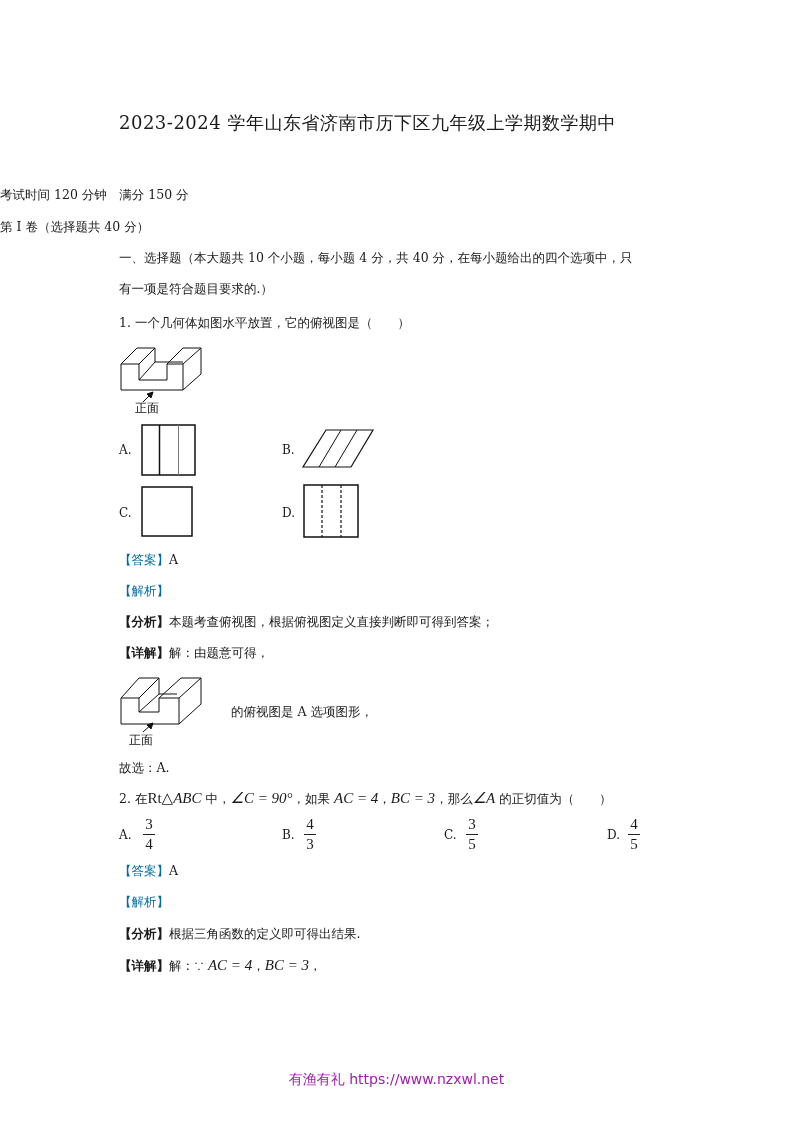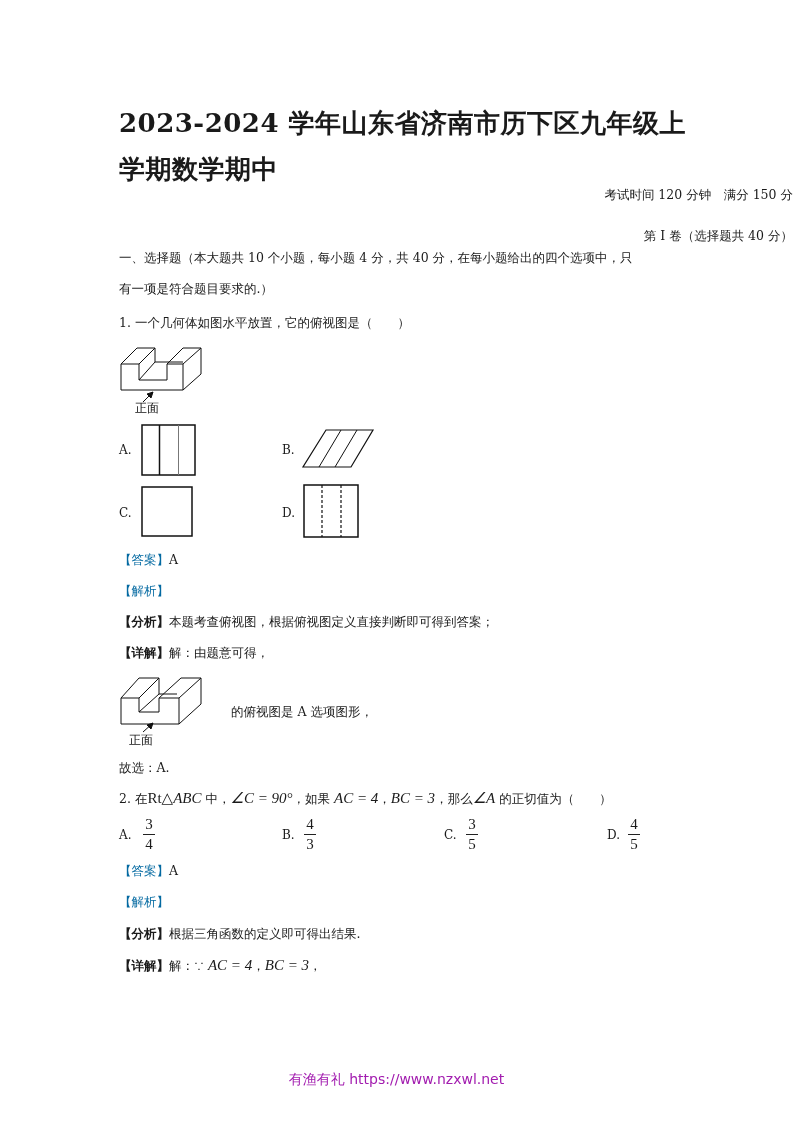--- a/index.html
+++ b/index.html
@@ -1,20 +1,20 @@
 <!DOCTYPE html>
 <html><head>
 <meta charset="utf-8">
 <style>
   html, body { margin: 0; padding: 0; background: #ffffff; }
   body { width: 793px; height: 1122px; position: relative; overflow: hidden;
          font-family: "DejaVu Serif", "Liberation Serif", serif; color: #1a1a1a; }
   .title { position: absolute; left: 119px; top: 100px; width: 570px;
-           font-family: "DejaVu Serif", serif; font-weight: bold; font-size: 26px; line-height: 46px; letter-spacing: 0.5px; }
-  .center { position: absolute; left: 0; width: 793px; text-align: right; font-size: 12.5px; }
+           font-family: "DejaVu Serif", serif; font-weight: normal; font-size: 18px; line-height: 46px; letter-spacing: 0.5px; }
+  .center { position: absolute; left: 0; width: 793px; text-align: left; font-size: 12.5px; }
   .line { position: absolute; left: 119px; font-size: 12.5px; line-height: 16px; white-space: nowrap; }
   .blue { color: #0369a1; }
   .bold { font-weight: bold; }
   .opt-label { position: absolute; font-size: 12px; }
   svg { position: absolute; overflow: visible; }
   .frac { position: absolute; display: inline-flex; flex-direction: column; align-items: center;
           font-family: "Liberation Serif", serif; font-size: 15px; line-height: 17px; }
   .frac .bar { width: 12px; border-top: 1px solid #222; margin: 1px 0; }
   .math { font-family: "Liberation Serif", serif; font-style: italic; font-size: 15px; }
   .mathr { font-family: "Liberation Serif", serif; font-size: 15px; }
@@ -22,21 +22,21 @@
             font-family: "DejaVu Sans", sans-serif; font-size: 14px; color: #a21caf; }
 </style>
 </head>
 <body>
 
 <div class="title">
   <div>2023-2024 学年山东省济南市历下区九年级上学期数学期中</div>
 </div>
 
 <div class="center" style="top:187px;">考试时间 120 分钟　满分 150 分</div>
-<div class="center" style="top:228px;">第 I 卷（选择题共 40 分）</div>
+<div class="center" style="top:219px;">第 I 卷（选择题共 40 分）</div>
 
 <div class="line" style="top:250px;">一、选择题（本大题共 10 个小题，每小题 4 分，共 40 分，在每小题给出的四个选项中，只</div>
 <div class="line" style="top:281px;">有一项是符合题目要求的.）</div>
 
 <div class="line" style="top:315px;">1. 一个几何体如图水平放置，它的俯视图是（　　）</div>
 
 <svg style="left:119px; top:340px;" width="85" height="75" viewBox="0 0 85 75">
   <g fill="none" stroke="#111" stroke-width="1">
 
     <polyline points="2,24 20,24 20,40 48,40 48,24 64,24 64,50 2,50 2,24"></polyline>

